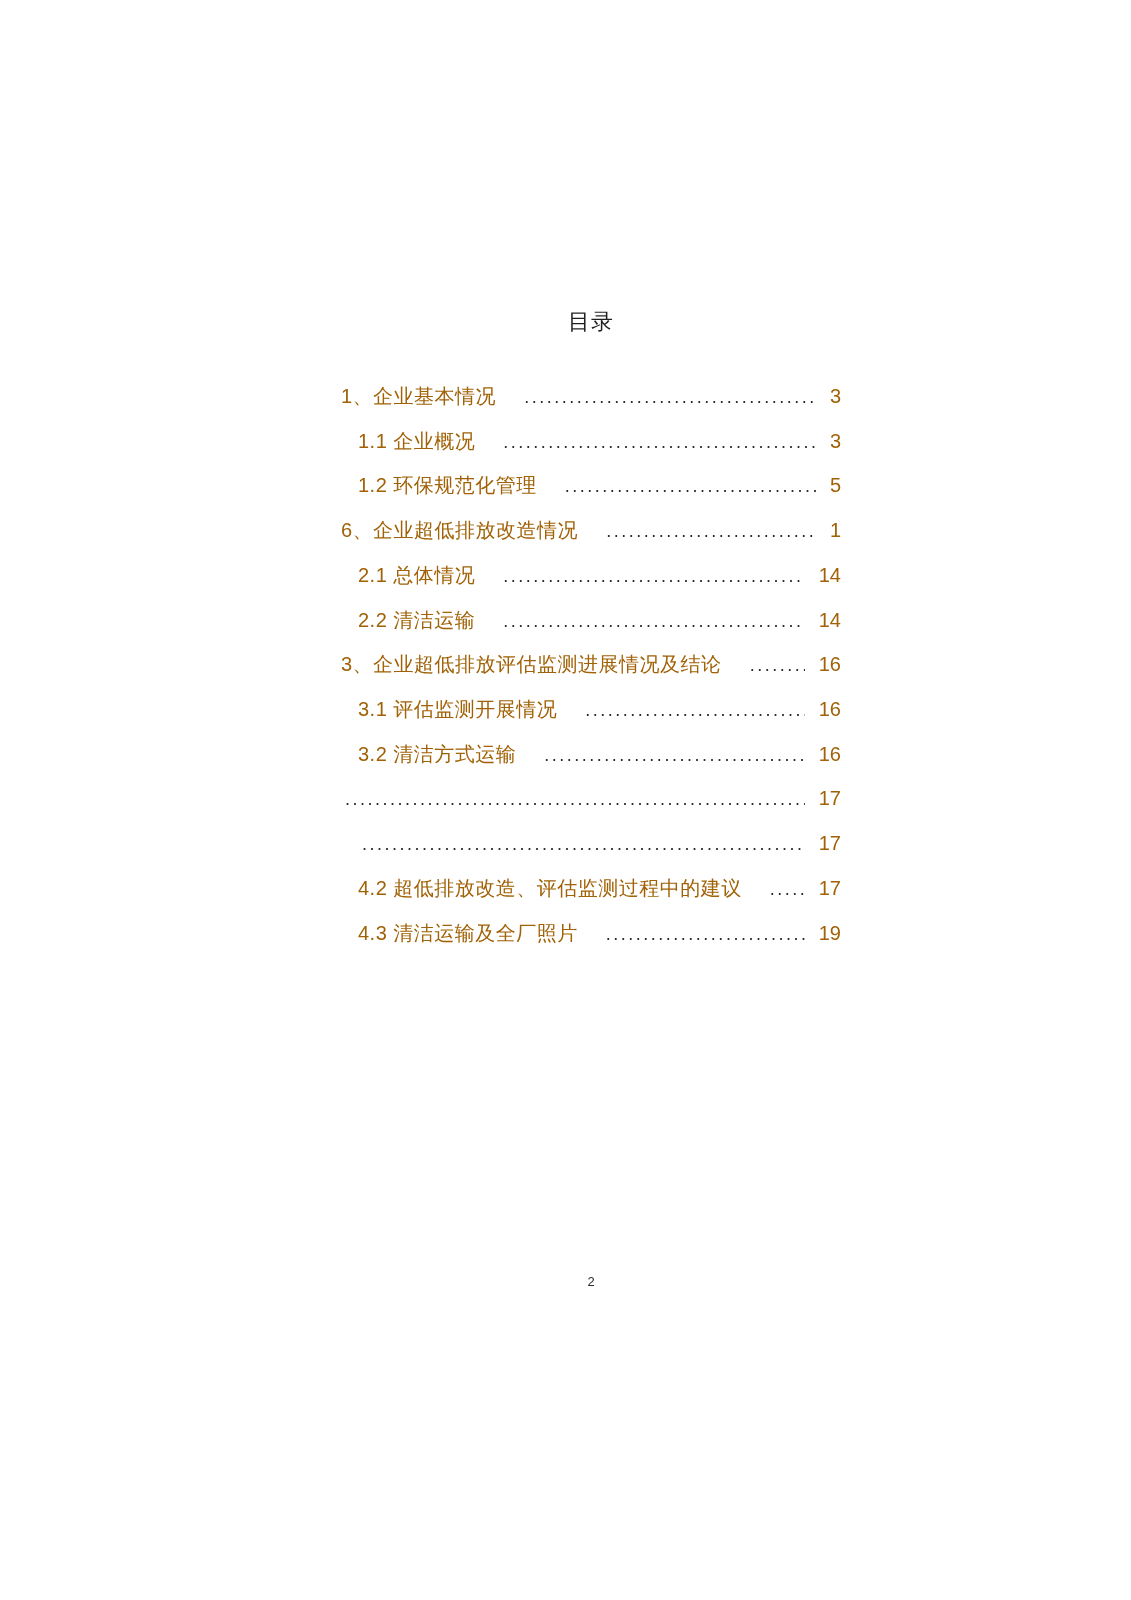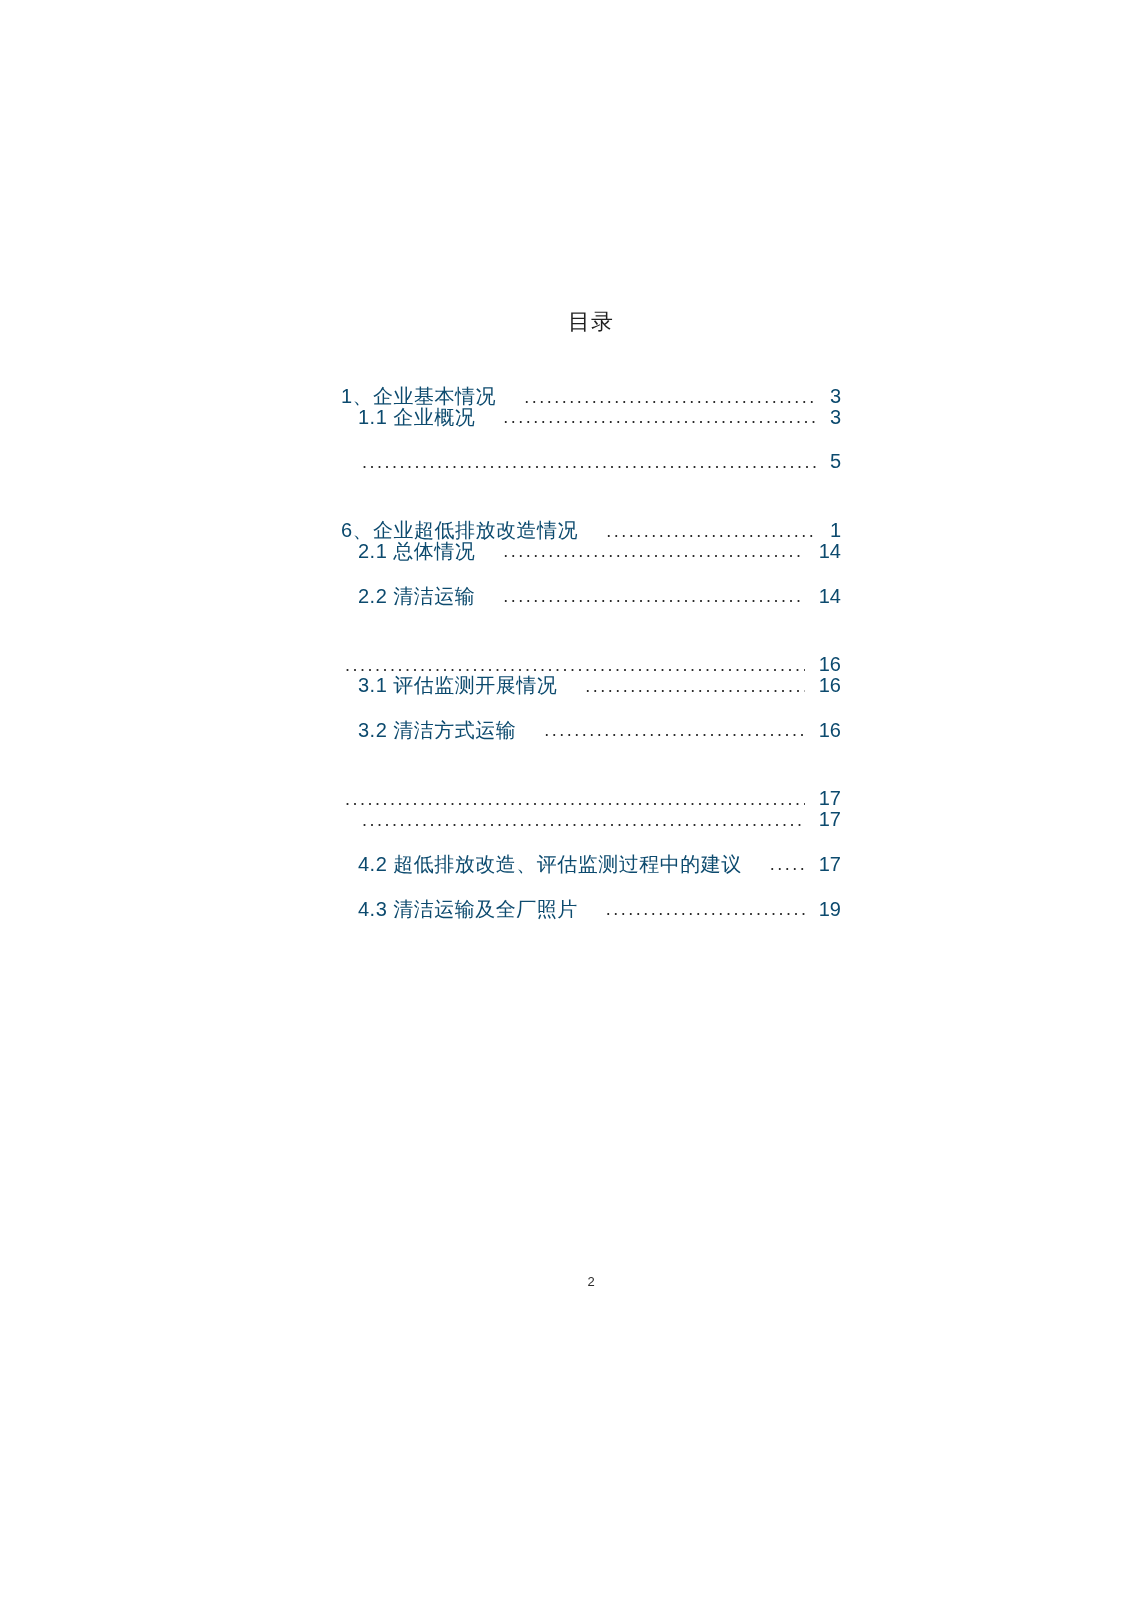--- a/index.html
+++ b/index.html
@@ -34,26 +34,26 @@
     top: 326px;
     left: 293px;
     width: 572px;
   }
   .toc-entry {
     display: flex;
     align-items: baseline;
     height: 44.72px;
     line-height: 44.72px;
     font-size: 20px;
-    color: #0c4a6e;
+    color: #a16207;
     text-decoration: none;
     cursor: pointer;
     white-space: nowrap;
   }
-  .toc-entry.level-2 { padding-left: 29px; align-items: center; }
+  .toc-entry.level-2 { padding-left: 29px; }
   .toc-label {
     flex: 0 0 auto;
     letter-spacing: 0.5px;
   }
   .toc-dots {
     flex: 1 1 auto;
     overflow: hidden;
     white-space: nowrap;
     margin-left: 4px;
     margin-right: 2px;
@@ -88,39 +88,41 @@
         <span class="toc-label">1、企业基本情况</span>
         <span class="toc-dots"></span>
         <span class="toc-page">3</span>
       </a>
       <a class="toc-entry level-2">
         <span class="toc-label">1.1 企业概况</span>
         <span class="toc-dots"></span>
         <span class="toc-page">3</span>
       </a>
       <a class="toc-entry level-2">
+        <span class="toc-label">1.2 环保规范化管理</span>
         <span class="toc-dots"></span>
         <span class="toc-page">5</span>
       </a>
       <a class="toc-entry level-1">
         <span class="toc-label">6、企业超低排放改造情况</span>
         <span class="toc-dots"></span>
         <span class="toc-page">1</span>
       </a>
       <a class="toc-entry level-2">
         <span class="toc-label">2.1 总体情况</span>
         <span class="toc-dots"></span>
         <span class="toc-page">14</span>
       </a>
       <a class="toc-entry level-2">
         <span class="toc-label">2.2 清洁运输</span>
         <span class="toc-dots"></span>
         <span class="toc-page">14</span>
       </a>
       <a class="toc-entry level-1">
+        <span class="toc-label">3、企业超低排放评估监测进展情况及结论</span>
         <span class="toc-dots"></span>
         <span class="toc-page">16</span>
       </a>
       <a class="toc-entry level-2">
         <span class="toc-label">3.1 评估监测开展情况</span>
         <span class="toc-dots"></span>
         <span class="toc-page">16</span>
       </a>
       <a class="toc-entry level-2">
         <span class="toc-label">3.2 清洁方式运输</span>

